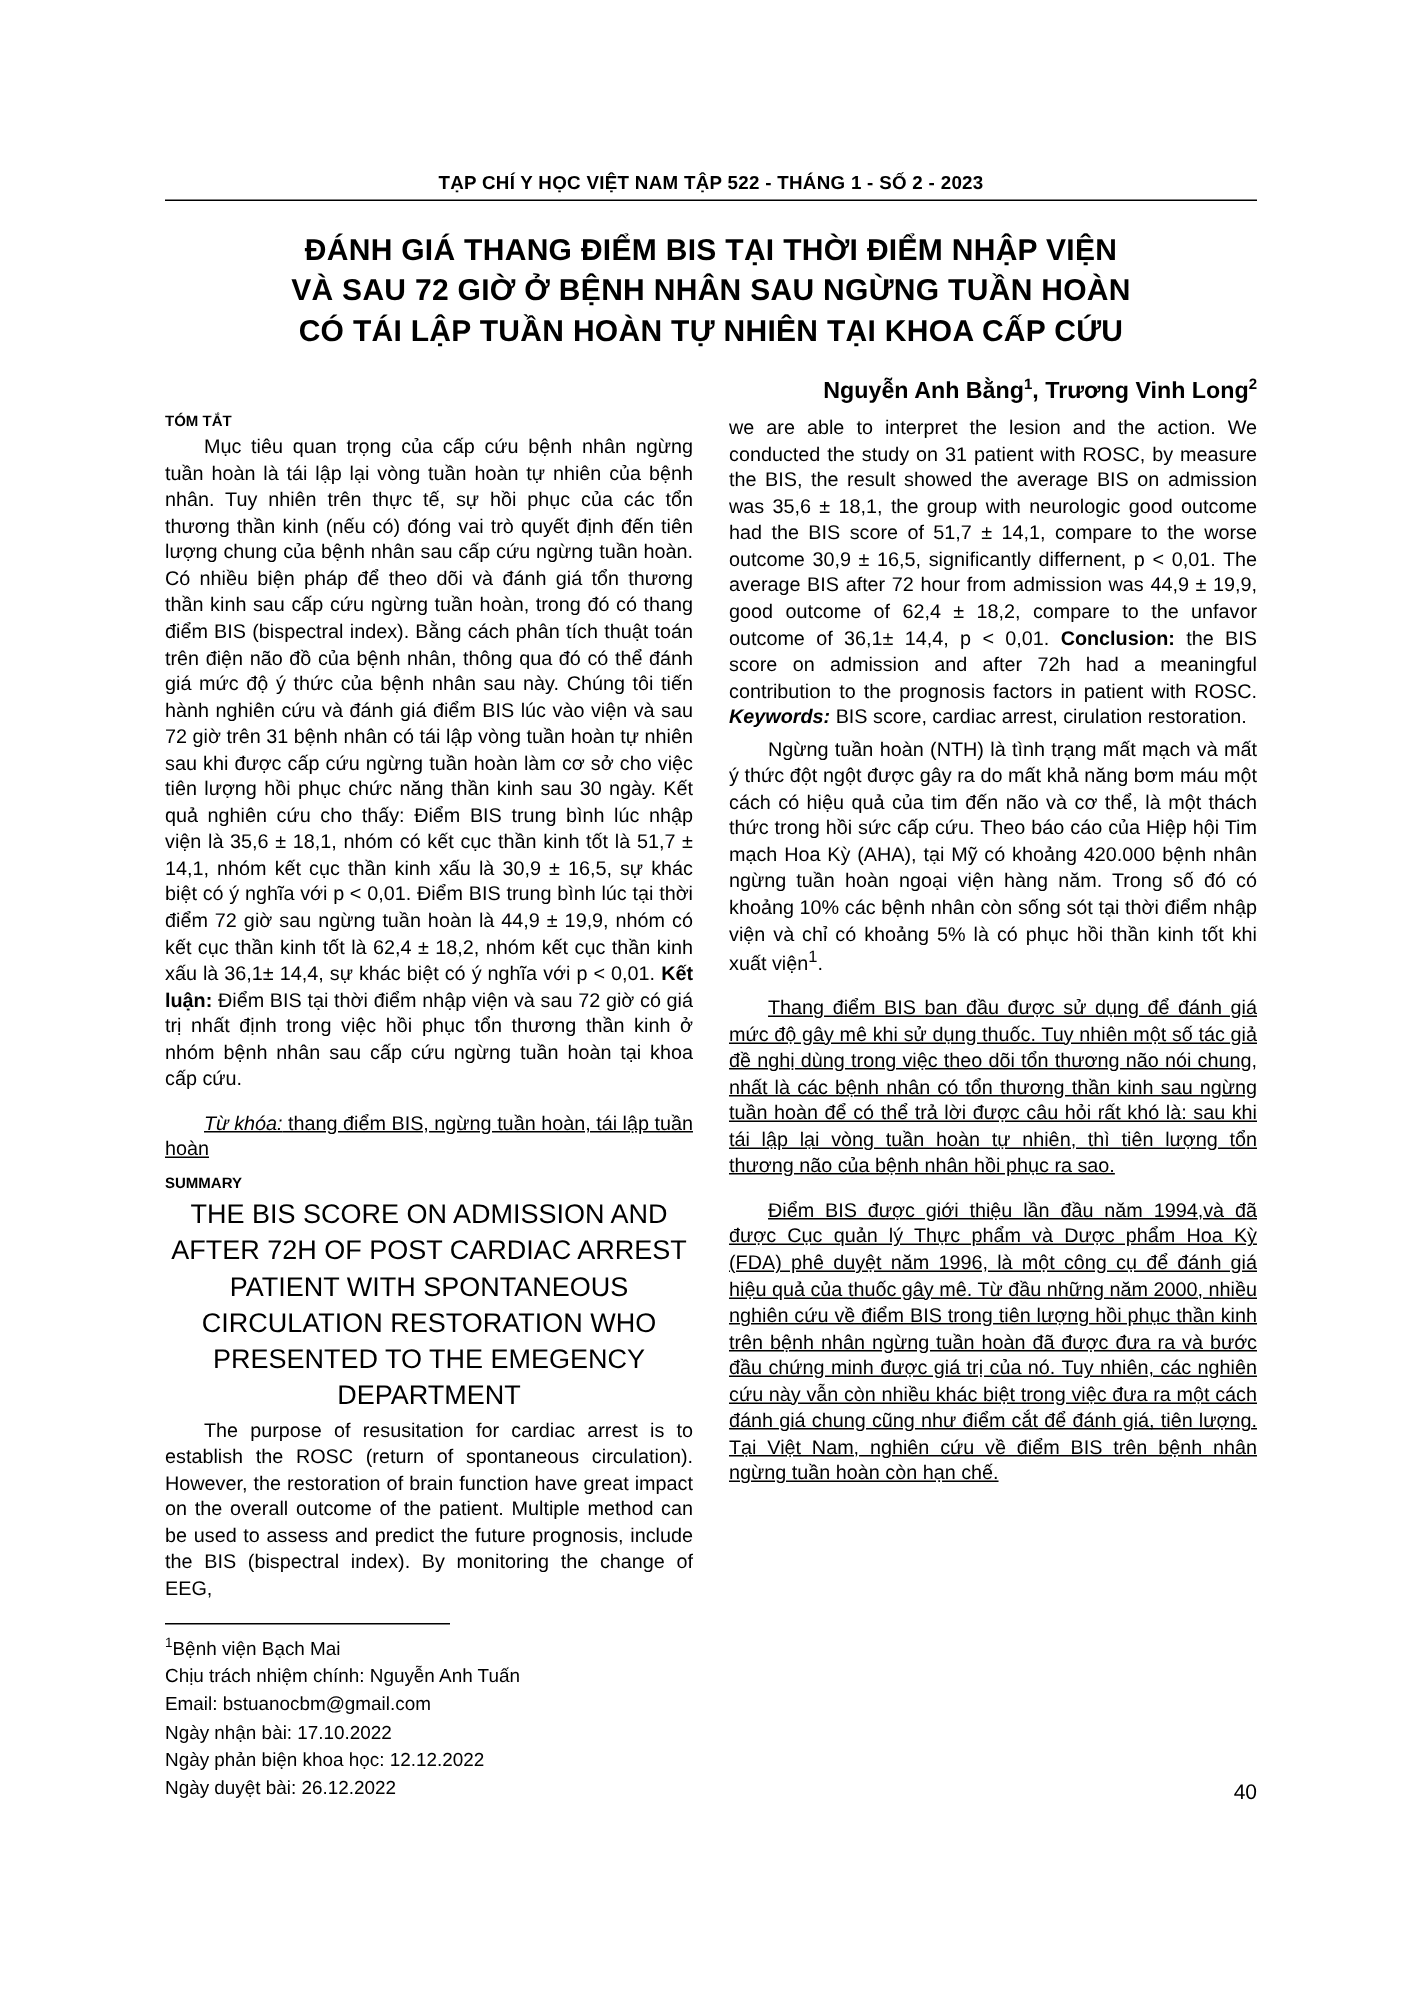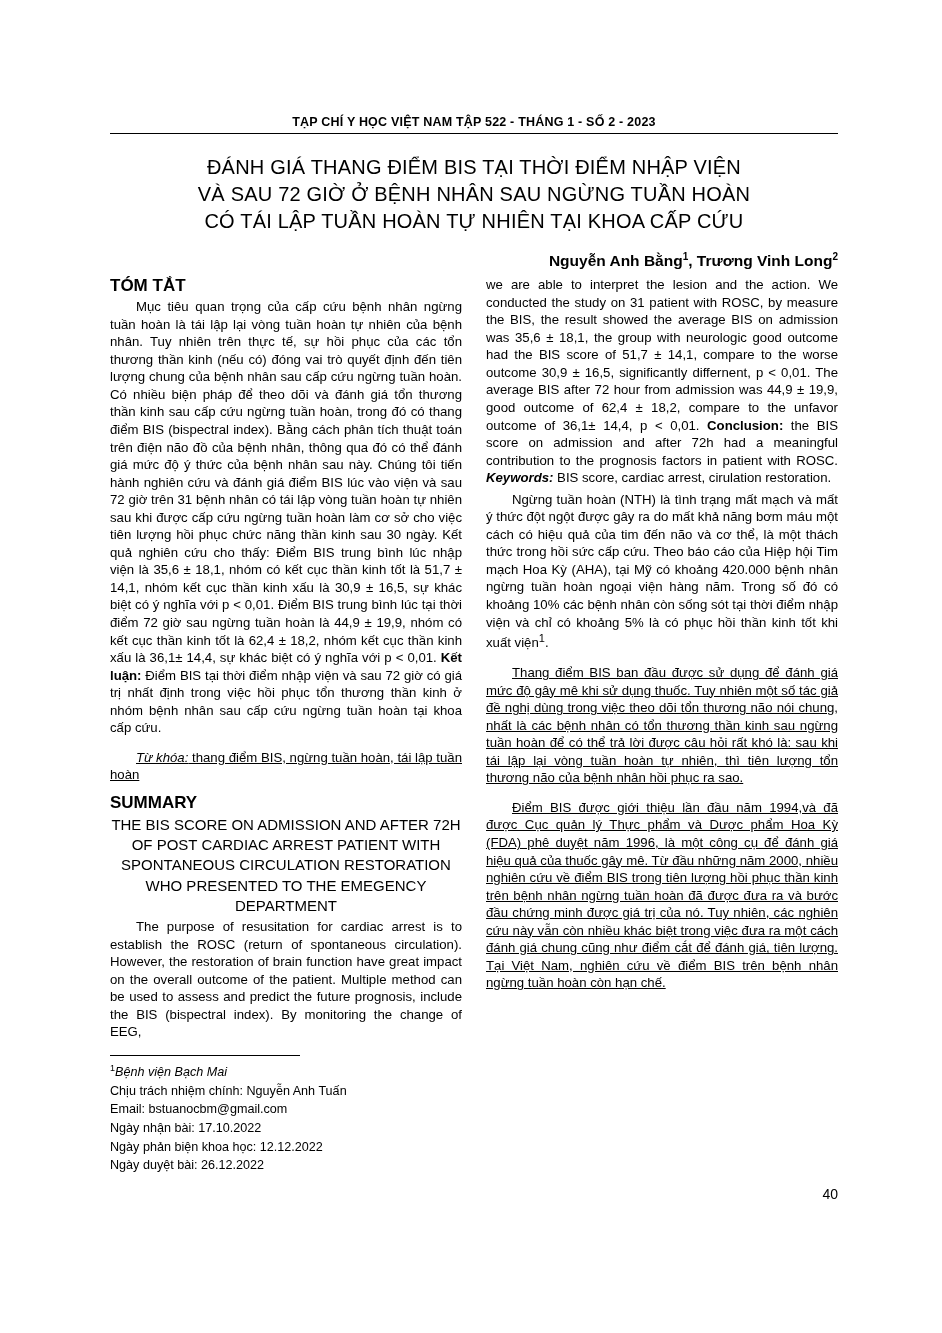--- a/index.html
+++ b/index.html
@@ -32,21 +32,21 @@
   .journal-header {
     text-align: center;
     font-size: 12.5px;
     font-weight: bold;
     letter-spacing: 0.2px;
     padding-bottom: 4px;
     border-bottom: 1.5px solid #000;
   }
   .title {
     text-align: center;
-    font-weight: normal;
+    font-weight: bold;
     font-size: 20px;
     line-height: 1.35;
     margin-top: 20px;
     letter-spacing: 0.2px;
   }
   .authors {
     text-align: right;
     font-weight: bold;
     font-size: 15.5px;
     margin-top: 16px;
@@ -57,55 +57,55 @@
   .columns {
     display: flex;
     gap: 24px;
     margin-top: 4px;
   }
   .col {
     width: 352px;
   }
   .sec-title {
     font-weight: bold;
-    font-size: 17px;
+    font-size: 10px;
     margin-bottom: 2px;
   }
   p.body {
     margin: 0;
     text-align: justify;
     font-size: 13.2px;
     line-height: 1.33;
     text-indent: 26px;
     hyphens: auto;
   }
   p.body.noindent { text-indent: 0; }
   p.body + p.body { margin-top: 12px; text-decoration: underline; }
 
   .summary-title {
     text-align: center;
-    font-size: 15px;
+    font-size: 18px;
     line-height: 1.35;
     margin-top: 2px;
     margin-bottom: 2px;
   }
   .spacer-sm { height: 9px; }
   .spacer-xs { height: 4px; }
 
   .footnote-rule {
     width: 190px;
     height: 1px;
     background: #000;
     margin: 14px 0 6px 0;
   }
   .footnote {
     font-size: 12.6px;
     line-height: 1.48;
   }
-  .footnote .ital { font-style: italic; }
+  .footnote .ital { }
   .footnote sup { font-size: 9px; }
 
   .page-number {
     position: absolute;
     right: 104px;
     top: 1186px;
     font-size: 14px;
   }
   b.inline { font-weight: bold; }
   i.inline { font-style: italic; }

